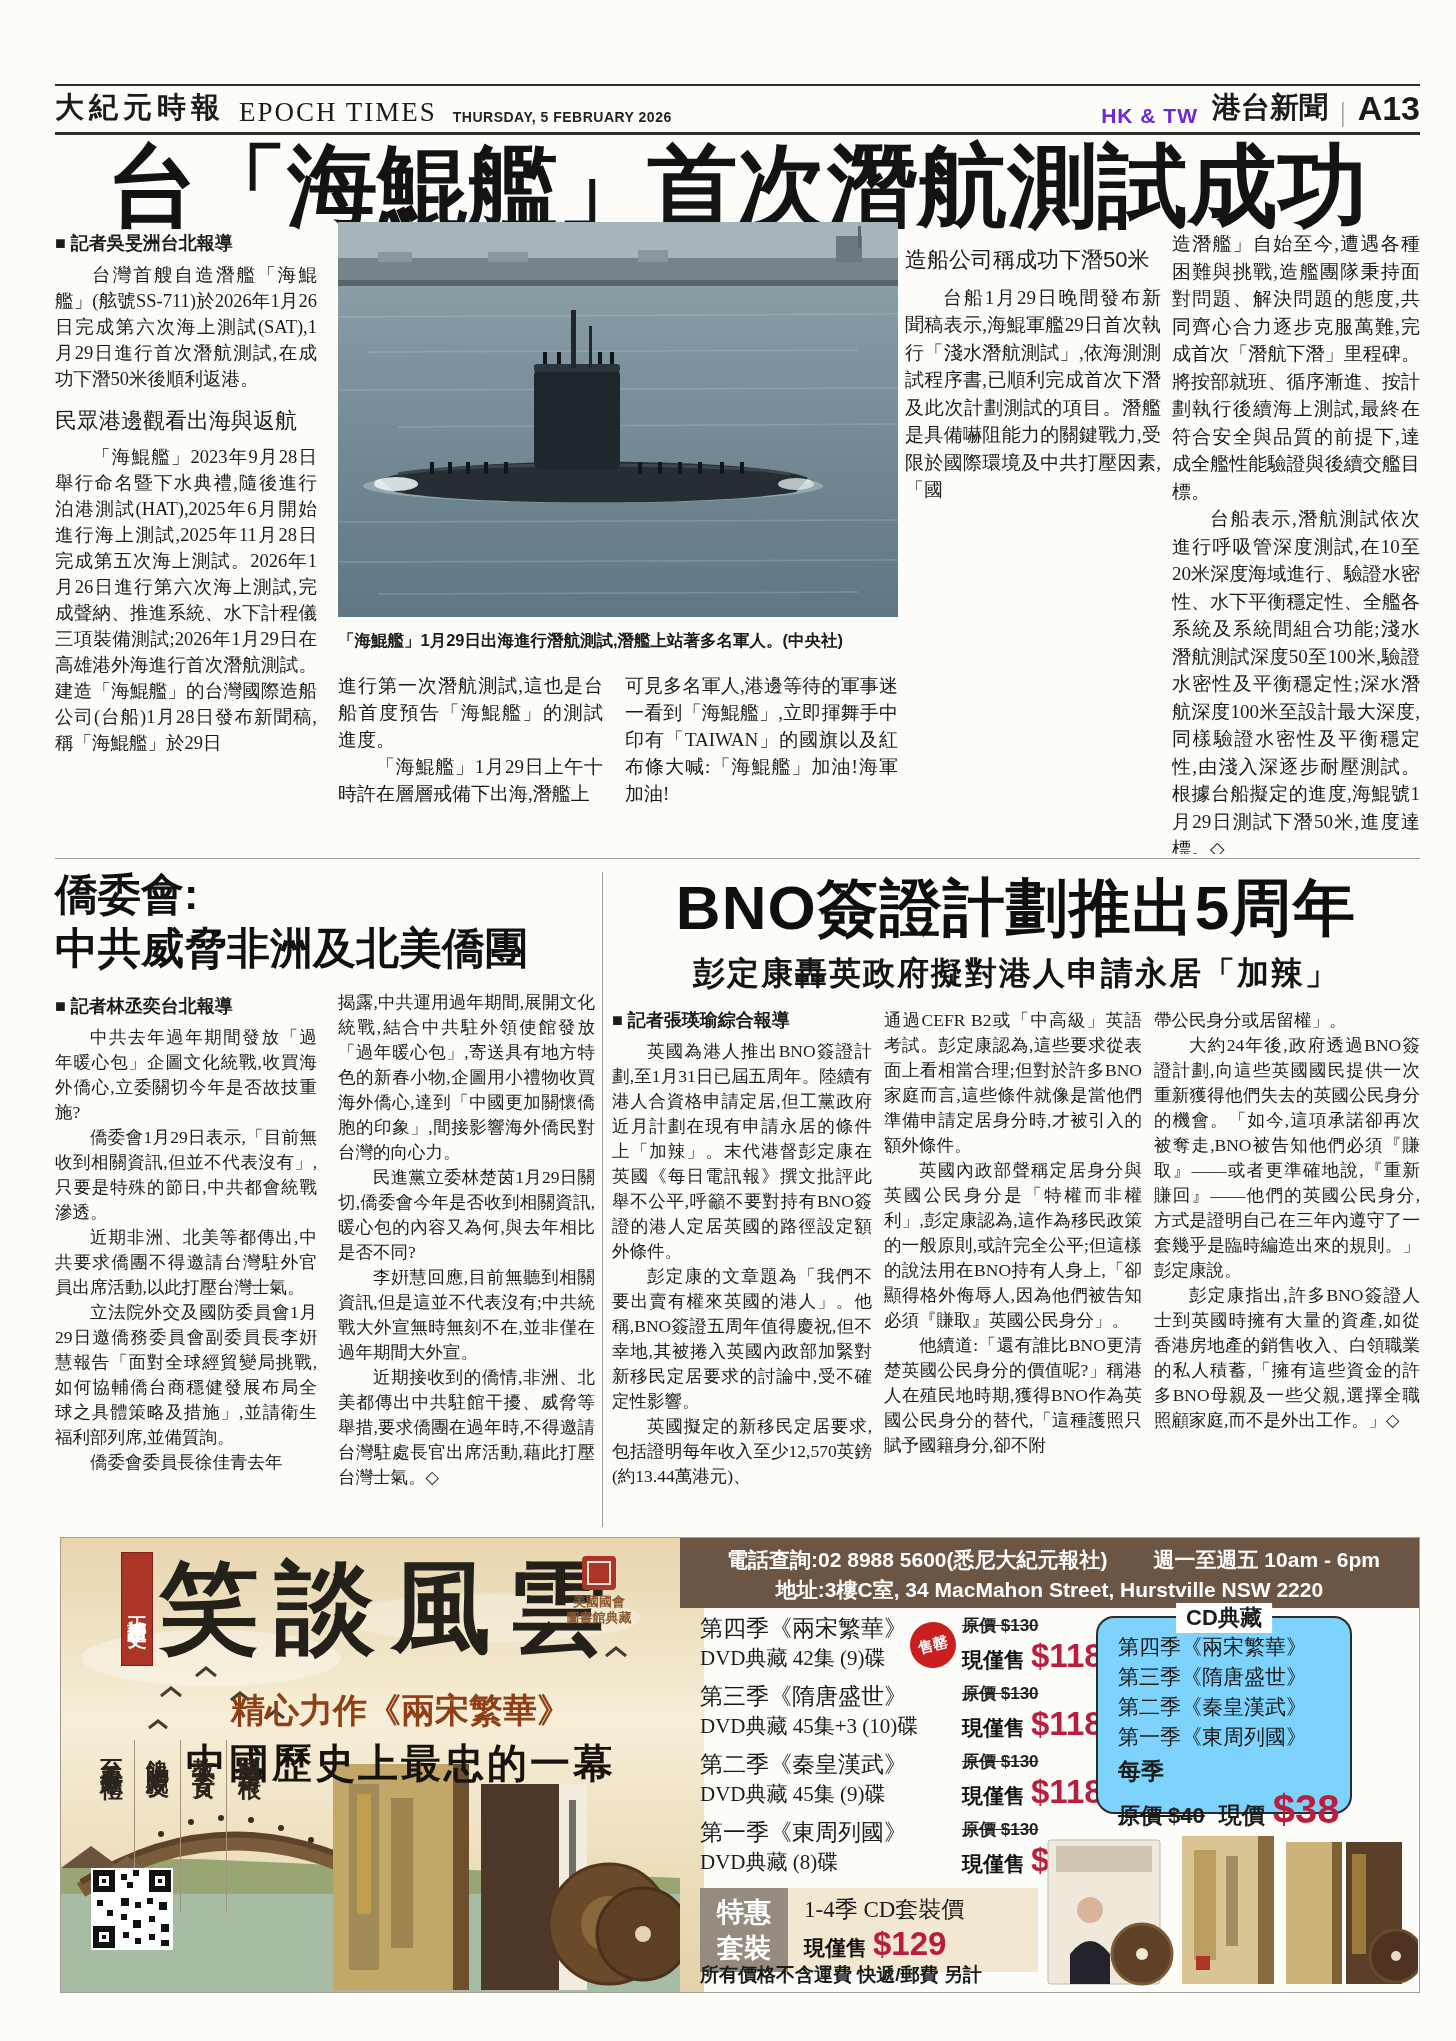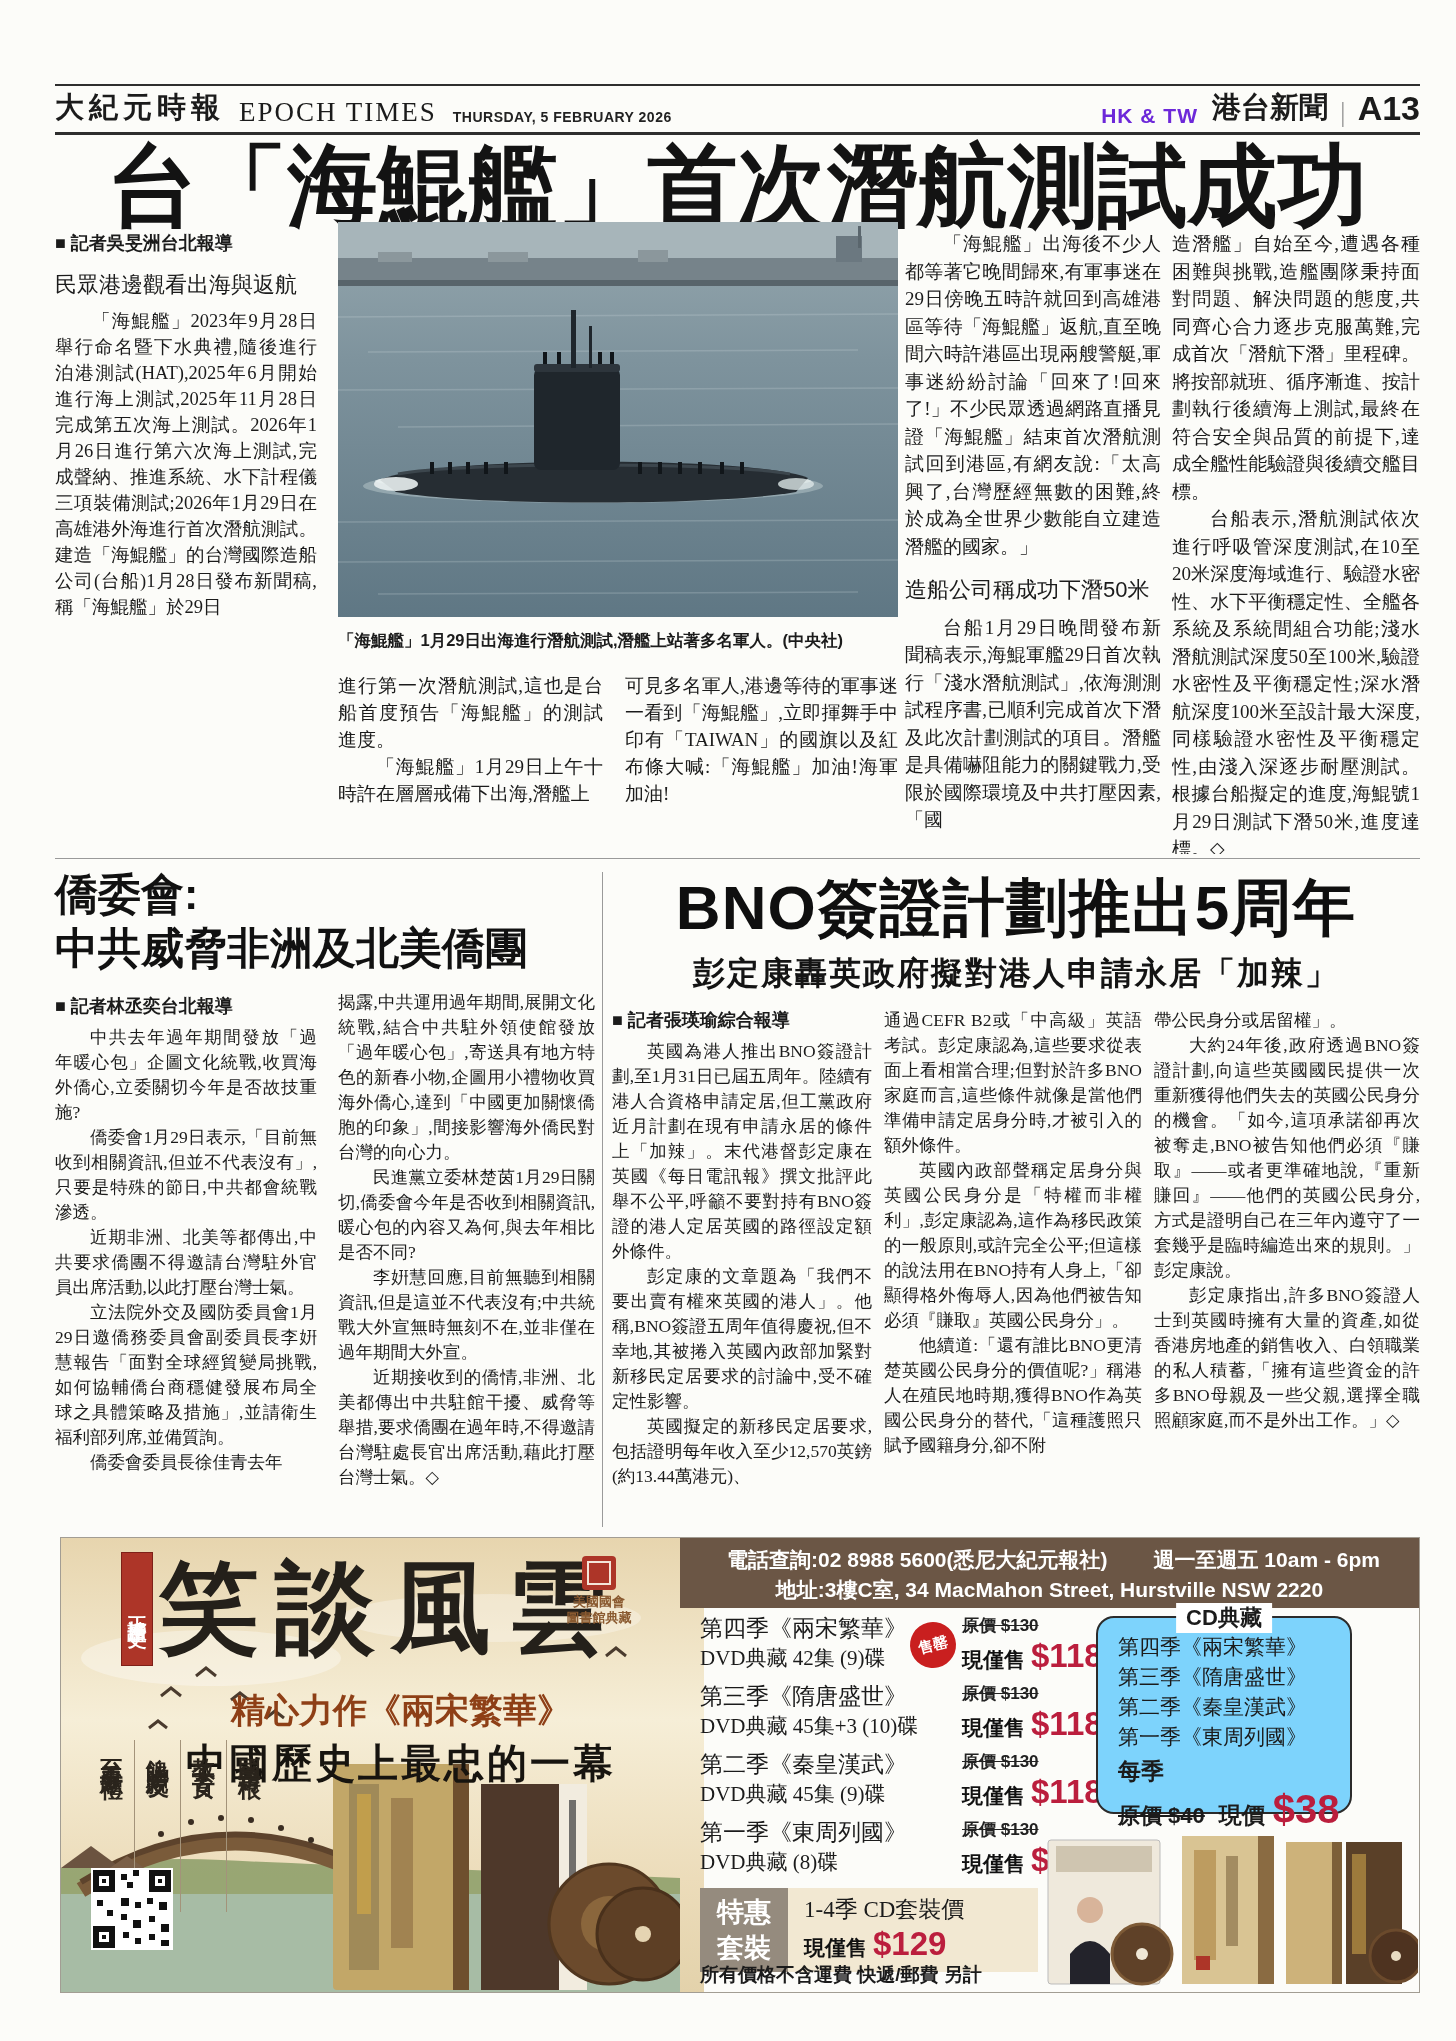--- a/index.html
+++ b/index.html
@@ -82,20 +82,21 @@
     <span class="mast-sec">港台新聞</span>
     <span class="mast-bar">|</span>
     <span class="mast-page">A13</span>
   </div>
   <div class="abs rule" style="left:55px;top:132px;width:1365px;height:3px"></div>
 
   <div class="abs main-headline" style="left:55px;top:142px;width:1365px;height:100px">台「海鯤艦」首次潛航測試成功</div>
 
   <div class="abs body-text" style="left:55px;top:230px;width:262px;height:624px;font-size:18.5px;line-height:26px">
     <p class="byline">■ 記者吳旻洲台北報導</p>
+    <p>台灣首艘自造潛艦「海鯤艦」(舷號SS-711)於2026年1月26日完成第六次海上測試(SAT),1月29日進行首次潛航測試,在成功下潛50米後順利返港。</p>
     <p class="subhead">民眾港邊觀看出海與返航</p>
     <p>「海鯤艦」2023年9月28日舉行命名暨下水典禮,隨後進行泊港測試(HAT),2025年6月開始進行海上測試,2025年11月28日完成第五次海上測試。2026年1月26日進行第六次海上測試,完成聲納、推進系統、水下計程儀三項裝備測試;2026年1月29日在高雄港外海進行首次潛航測試。建造「海鯤艦」的台灣國際造船公司(台船)1月28日發布新聞稿,稱「海鯤艦」於29日</p>
   </div>
 
   <div class="abs" style="left:338px;top:222px;width:560px;height:395px;overflow:hidden">
     <svg width="560" height="395" viewBox="0 0 560 395">
       <defs>
         <linearGradient id="sea" x1="0" y1="0" x2="0" y2="1">
           <stop offset="0" stop-color="#95a7ae"></stop>
           <stop offset="0.35" stop-color="#7e939d"></stop>
@@ -157,21 +158,20 @@
 
   <div class="abs body-text" style="left:338px;top:672px;width:265px;height:182px">
     <p class="noindent">進行第一次潛航測試,這也是台船首度預告「海鯤艦」的測試進度。</p>
     <p>「海鯤艦」1月29日上午十時許在層層戒備下出海,潛艦上</p>
   </div>
   <div class="abs body-text" style="left:625px;top:672px;width:273px;height:182px">
     <p class="noindent">可見多名軍人,港邊等待的軍事迷一看到「海鯤艦」,立即揮舞手中印有「TAIWAN」的國旗以及紅布條大喊:「海鯤艦」加油!海軍加油!</p>
   </div>
 
   <div class="abs body-text" style="left:905px;top:230px;width:256px;height:624px;line-height:27.5px">
-    <p>「海鯤艦」出海後不少人都等著它晚間歸來,有軍事迷在29日傍晚五時許就回到高雄港區等待「海鯤艦」返航,直至晚間六時許港區出現兩艘警艇,軍事迷紛紛討論「回來了!回來了!」不少民眾透過網路直播見證「海鯤艦」結束首次潛航測試回到港區,有網友說:「太高興了,台灣歷經無數的困難,終於成為全世界少數能自立建造潛艦的國家。」</p>
     <p class="subhead">造船公司稱成功下潛50米</p>
     <p>台船1月29日晚間發布新聞稿表示,海鯤軍艦29日首次執行「淺水潛航測試」,依海測測試程序書,已順利完成首次下潛及此次計劃測試的項目。潛艦是具備嚇阻能力的關鍵戰力,受限於國際環境及中共打壓因素,「國</p>
   </div>
 
   <div class="abs body-text" style="left:1172px;top:230px;width:248px;height:624px;line-height:27.5px">
     <p class="noindent">造潛艦」自始至今,遭遇各種困難與挑戰,造艦團隊秉持面對問題、解決問題的態度,共同齊心合力逐步克服萬難,完成首次「潛航下潛」里程碑。將按部就班、循序漸進、按計劃執行後續海上測試,最終在符合安全與品質的前提下,達成全艦性能驗證與後續交艦目標。</p>
     <p>台船表示,潛航測試依次進行呼吸管深度測試,在10至20米深度海域進行、驗證水密性、水下平衡穩定性、全艦各系統及系統間組合功能;淺水潛航測試深度50至100米,驗證水密性及平衡穩定性;深水潛航深度100米至設計最大深度,同樣驗證水密性及平衡穩定性,由淺入深逐步耐壓測試。根據台船擬定的進度,海鯤號1月29日測試下潛50米,進度達標。◇</p>
   </div>
 
   <div class="abs" style="left:55px;top:858px;width:1365px;height:1px;background:#9a9a9a"></div>

